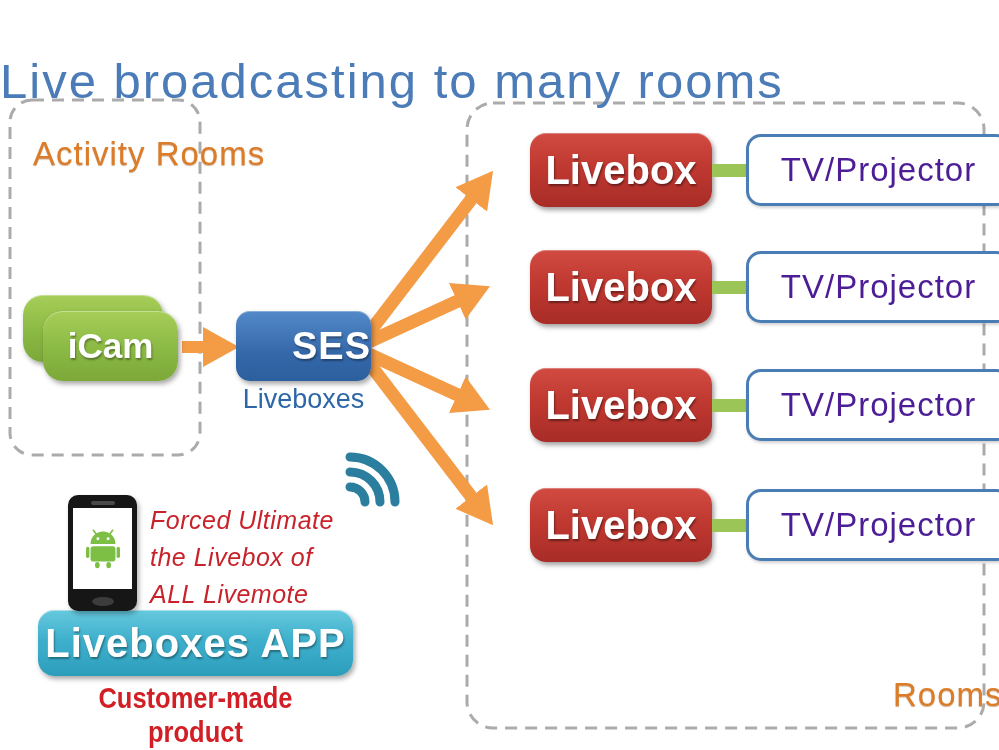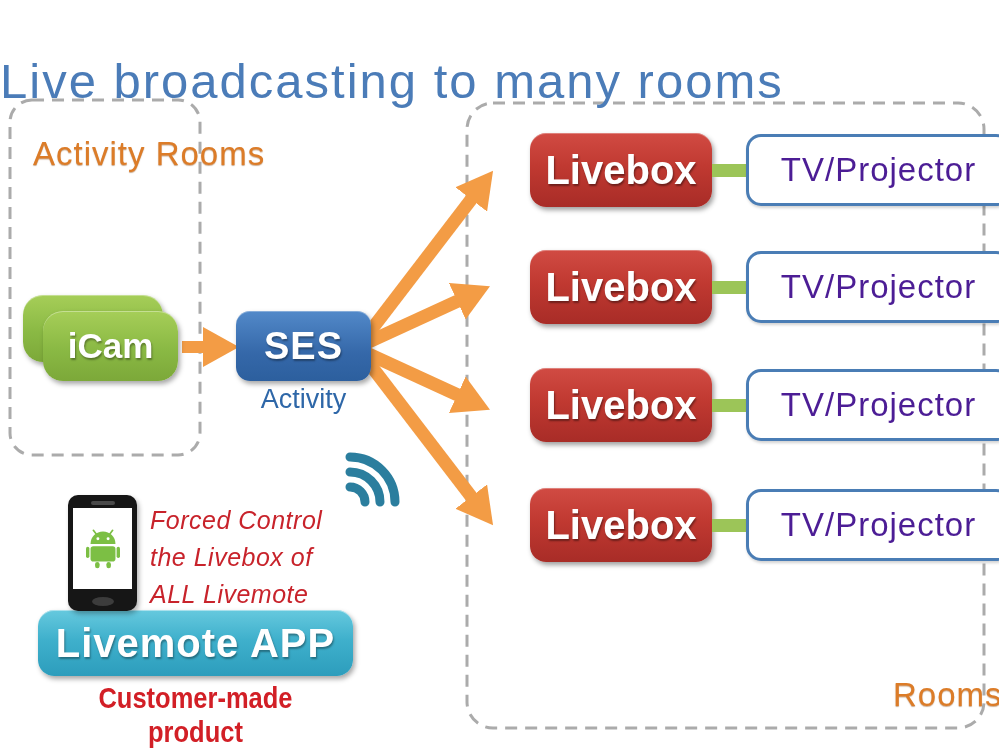--- a/index.html
+++ b/index.html
@@ -20,21 +20,21 @@
     box-shadow:2px 3px 5px rgba(0,0,0,.35), inset 0 1px 0 rgba(255,255,255,.35);}
   .icam-back{left:23px;top:295px;width:140px;height:67px;}
   .icam-front{left:43px;top:311px;width:135px;height:70px;
     display:flex;align-items:center;justify-content:center;}
   .icam-front .box-text{font-size:35px;font-weight:bold;color:#fff;
     text-shadow:1px 2px 2px rgba(0,0,0,.35);}
 
   .ses-box{position:absolute;left:236px;top:311px;width:135px;height:70px;border-radius:14px;
     background:linear-gradient(180deg,#5289C9 0%,#3568A9 60%,#2C5F9E 100%);
     box-shadow:2px 3px 5px rgba(0,0,0,.35), inset 0 1px 0 rgba(255,255,255,.3);
-    display:flex;align-items:center;justify-content:center;}
+    display:flex;align-items:center;justify-content:flex-end;}
   .ses-box .box-text{font-size:38px;font-weight:bold;color:#fff;letter-spacing:1px;
     text-shadow:1px 2px 2px rgba(0,0,0,.35);}
   .ses-sub{position:absolute;left:236px;top:384px;width:135px;text-align:center;
     font-size:27px;color:#2E67A8;}
 
   .room-row{position:absolute;left:482px;width:481px;height:74px;
     display:flex;align-items:center;padding-left:48px;}
   .row-1{top:133px;} .row-2{top:250px;} .row-3{top:368px;} .row-4{top:488px;}
   .livebox{width:182px;height:74px;border-radius:16px;flex:0 0 auto;
     background:linear-gradient(180deg,#D14B43 0%,#C03931 45%,#A82C27 100%);
@@ -103,21 +103,21 @@
   <div class="zone-label activity-label">Activity Rooms</div>
 
   <div class="icam icam-back"></div>
   <div class="icam icam-front">
     <span class="box-text">iCam</span>
   </div>
 
   <div class="ses-box">
     <span class="box-text">SES</span>
   </div>
-  <div class="ses-sub">Activity</div>
+  <div class="ses-sub">Liveboxes</div>
 
   <div class="room-row row-1">
     <div class="livebox">
       <span class="box-text">Livebox</span>
     </div>
     <div class="connector"></div>
     <div class="tv-box">
       <span class="box-text">TV/Projector</span>
     </div>
   </div>
@@ -169,23 +169,23 @@
           <rect x="54" y="31" width="6" height="20" rx="3"></rect>
           <rect x="16" y="58" width="8" height="11" rx="4"></rect>
           <rect x="36" y="58" width="8" height="11" rx="4"></rect>
         </g>
       </svg>
     </div>
     <div class="phone-home"></div>
   </div>
 
   <div class="note-text">
-    <div>Forced Control</div>
+    <div>Forced Ultimate</div>
     <div>the Livebox of</div>
     <div>ALL Livemote</div>
   </div>
 
   <div class="livemote-box">
-    <span class="box-text">Livemote APP</span>
+    <span class="box-text">Liveboxes APP</span>
   </div>
   <div class="caption-text">Customer-made product</div>
 
 </div>
 
 </body></html>

